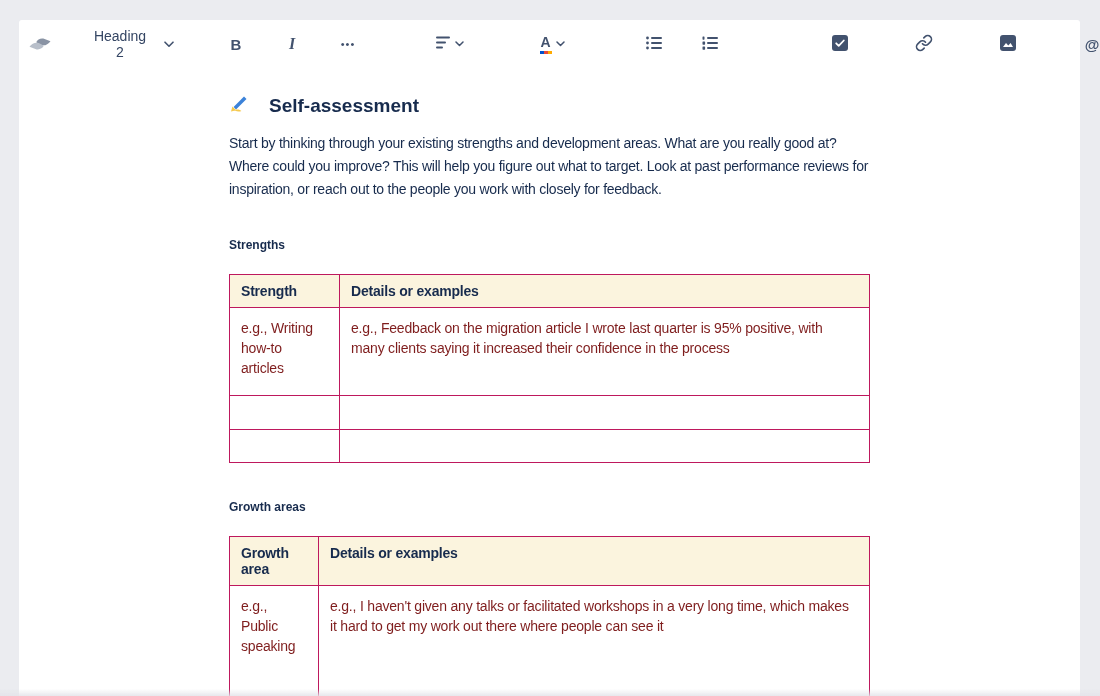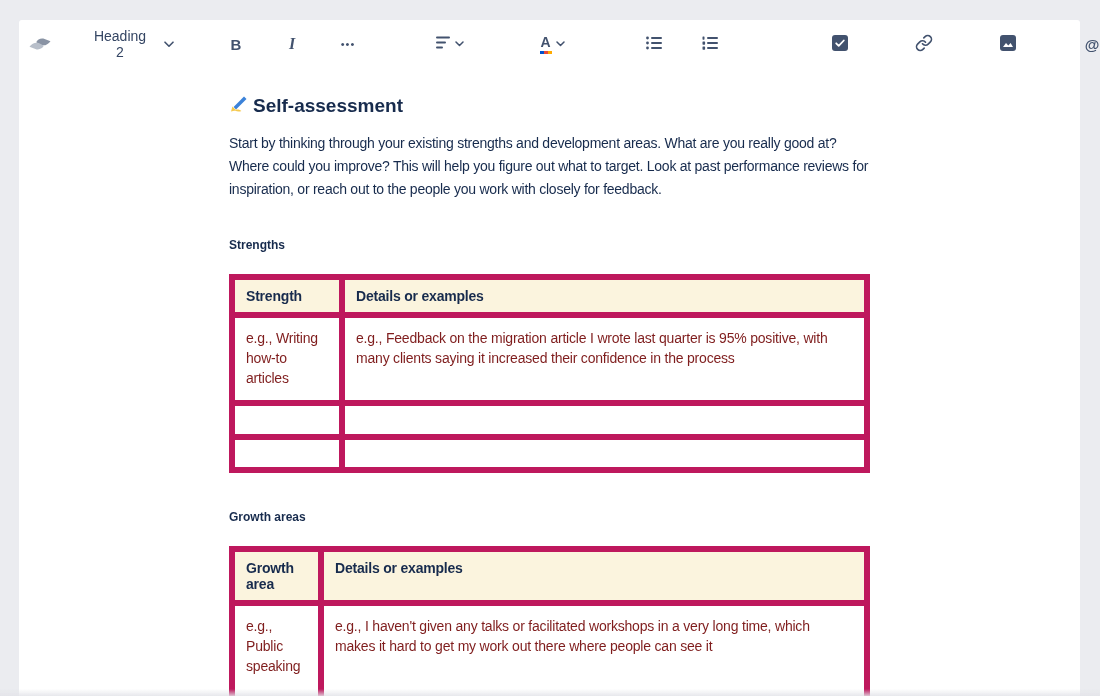--- a/index.html
+++ b/index.html
@@ -57,26 +57,26 @@
   .publish {
     margin-left:27px; background:#0052cc; color:#fde047; border:none; border-radius:3px;
     height:31px; padding:0 13px; font-size:14px; cursor:pointer;
     font-family:"Liberation Sans", sans-serif;
   }
   .close { margin-left:30px; font-size:14px; color:#be185d; padding:0 6px; }
   .more-right { margin-left:10px; }
   
   .content { width:641px; margin-left:210px; }
   .doc-title { font-size:24px; font-weight:500; letter-spacing:-.2px; margin-top:21px; }
-  .h2row { display:flex; align-items:center; gap:4px; margin-top:27px; }
+  .h2row { display:flex; align-items:center; gap:20px; margin-top:27px; }
   .h2 { font-size:19px; font-weight:700; }
   .intro { margin-top:15px; font-size:14px; line-height:23px; letter-spacing:-.25px; }
   .h3 { font-size:12px; font-weight:700; margin-top:37px; }
   table { border-collapse:collapse; margin-top:22px; width:641px; table-layout:fixed; }
-  td, th { border:6px solid #be185d; vertical-align:top; text-align:left;
+  td, th { border:1px solid #be185d; vertical-align:top; text-align:left;
     font-size:14px; letter-spacing:-.2px; }
   th { background:#fbf4de; color:#172b4d; font-weight:700; padding:8px 11px; height:33px; }
   td { color:#7f1d1d; line-height:20px; padding:10px 11px; }
   .c1 { width:110px; } .c1b { width:89px; }
   .r-big { height:88px; } .r-sm1 { height:34px; } .r-sm2 { height:33px; } .r-big2 { height:120px; }
   .fade {
     position:fixed; left:0; right:0; bottom:0; height:7px;
     background:linear-gradient(to bottom, rgba(235,236,240,0), rgba(227,228,233,.85));
     pointer-events:none;
   }

